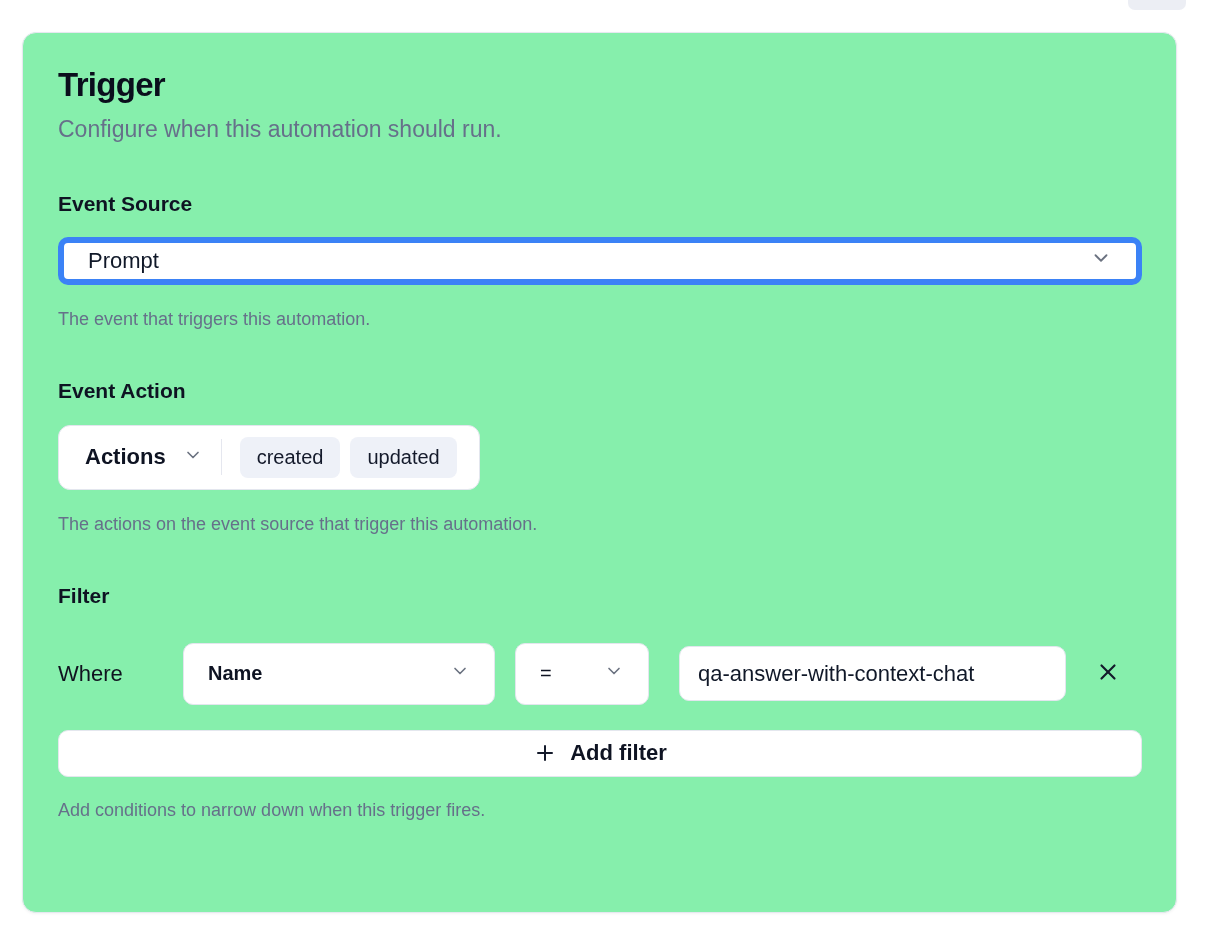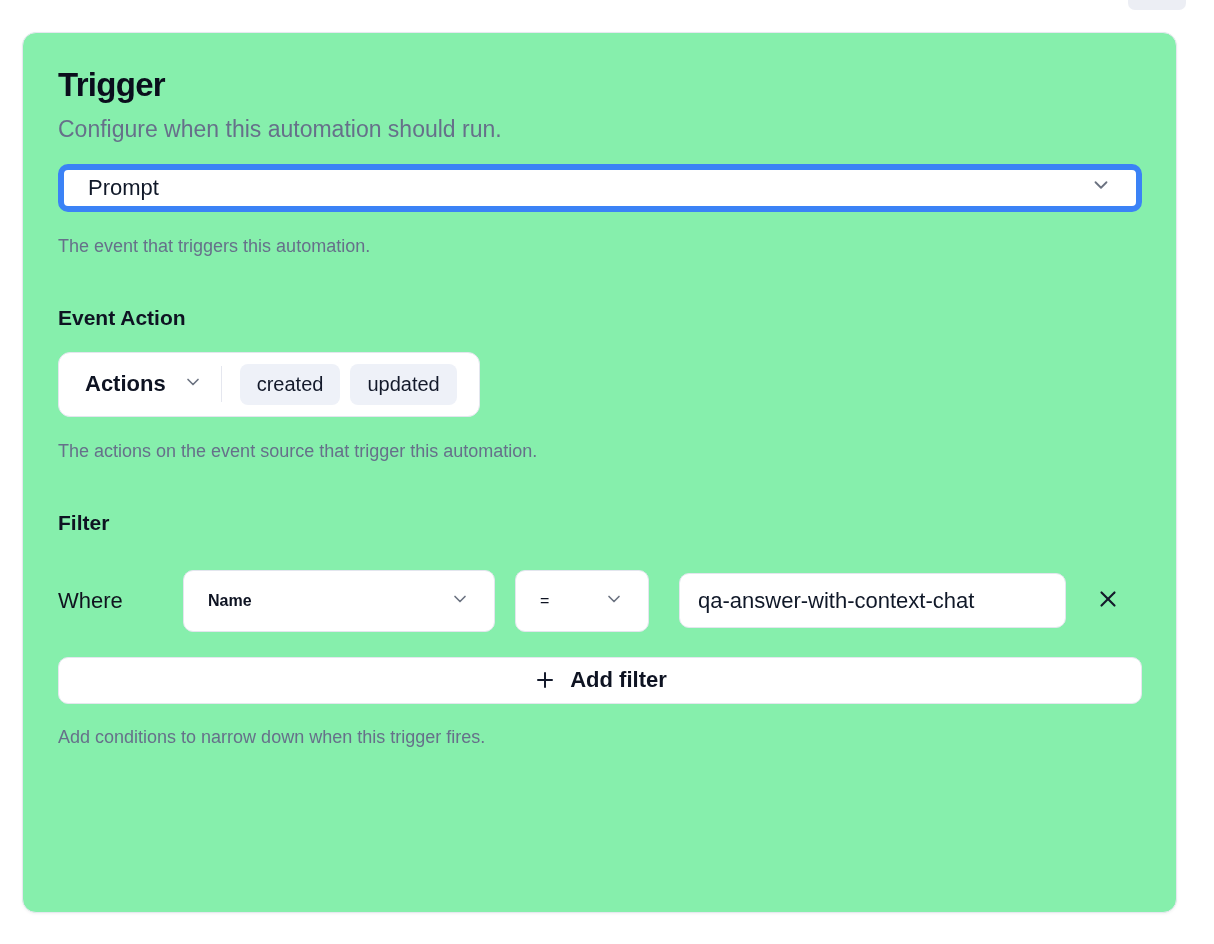--- a/index.html
+++ b/index.html
@@ -108,21 +108,21 @@
   }
   .pill-select {
     height: 62px;
     border: 1px solid #e3e6ee;
     border-radius: 10px;
     background: #fff;
     display: flex;
     align-items: center;
     justify-content: space-between;
     padding: 0 24px;
-    font-size: 16px;
+    font-size: 20px;
     color: #0e1322;
     cursor: pointer;
     flex: none;
   }
   .field-select { width: 312px; font-weight: 600; }
   .op-select { width: 134px; margin-left: 20px; font-weight: 500; }
   .value-input {
     margin-left: 30px;
     width: 387px;
     height: 55px;
@@ -170,20 +170,21 @@
 <body>
 
 <div class="top-fragment"></div>
 
 <div class="card">
 
   <div class="title">Trigger</div>
   <div class="subtitle">Configure when this automation should run.</div>
 
   
+  <div class="section-label mt-section">Event Source</div>
   <div class="select-box">
     <span>Prompt</span>
     <span class="chev">
       <svg width="22" height="22" viewBox="0 0 24 24" fill="none" stroke="#6b7280" stroke-width="2" stroke-linecap="round" stroke-linejoin="round">
           <path d="M6 9l6 6 6-6"></path>
         </svg>
     </span>
   </div>
   <div class="helper helper-mt">The event that triggers this automation.</div>
 

